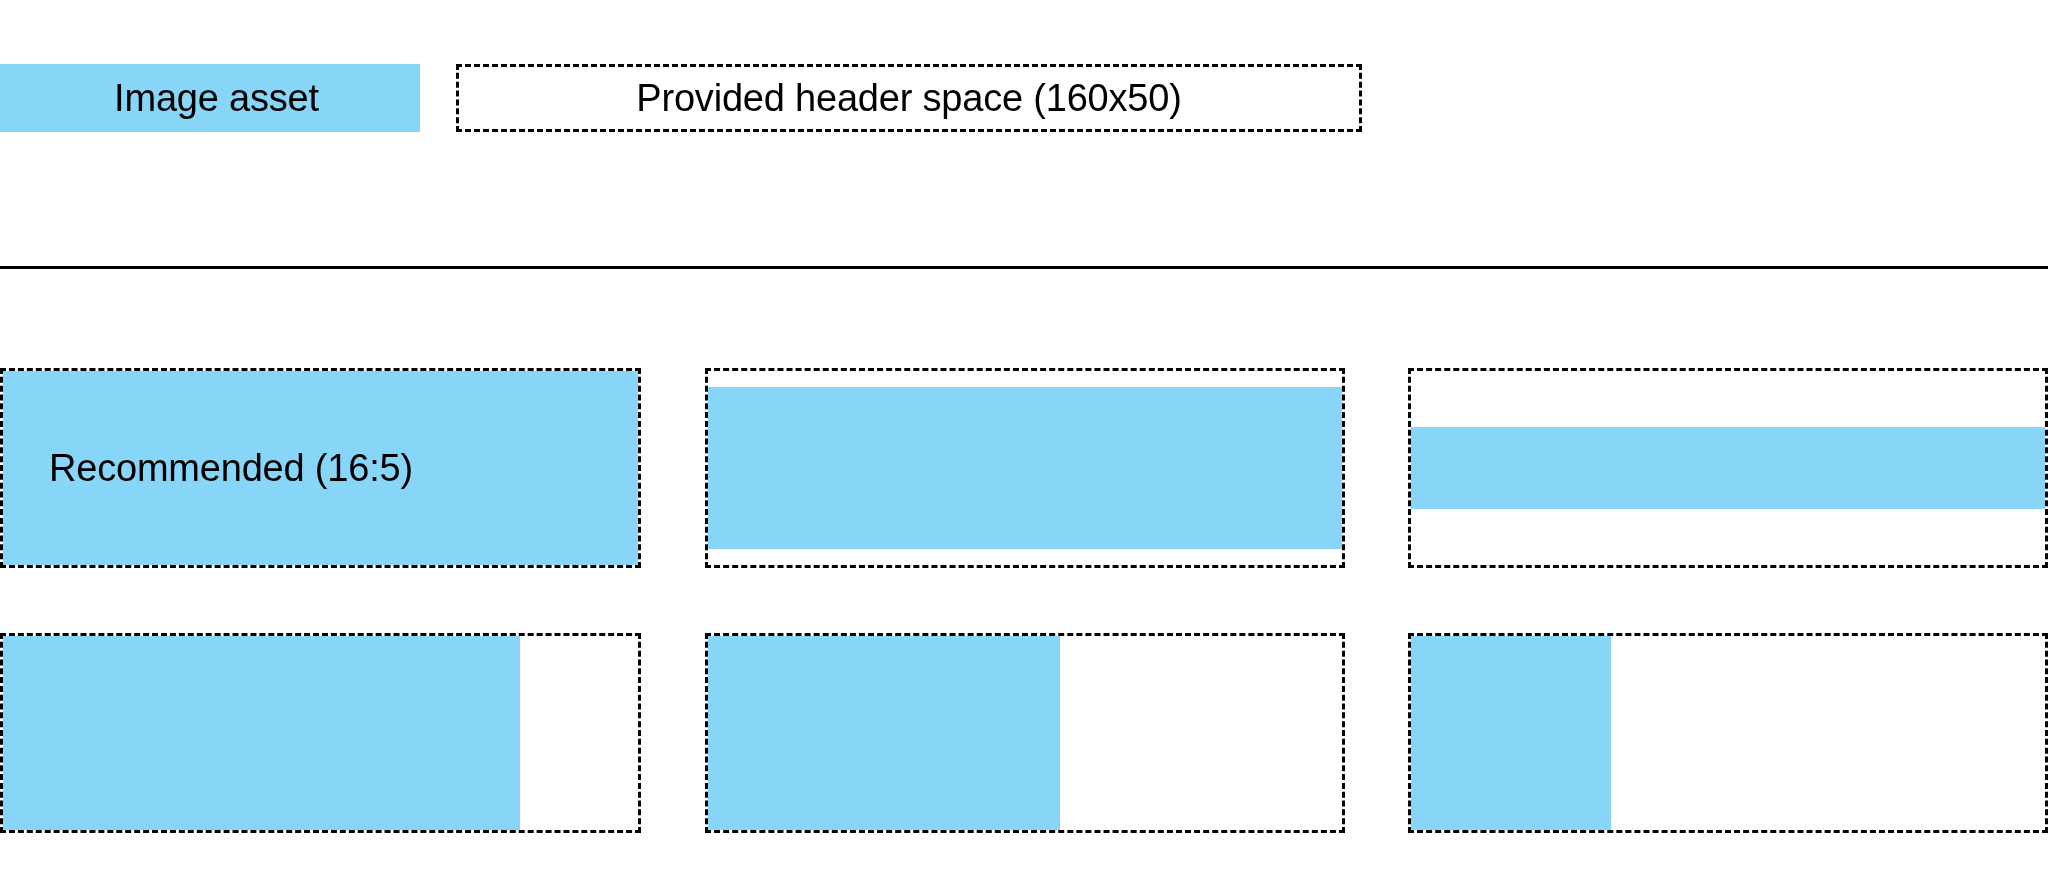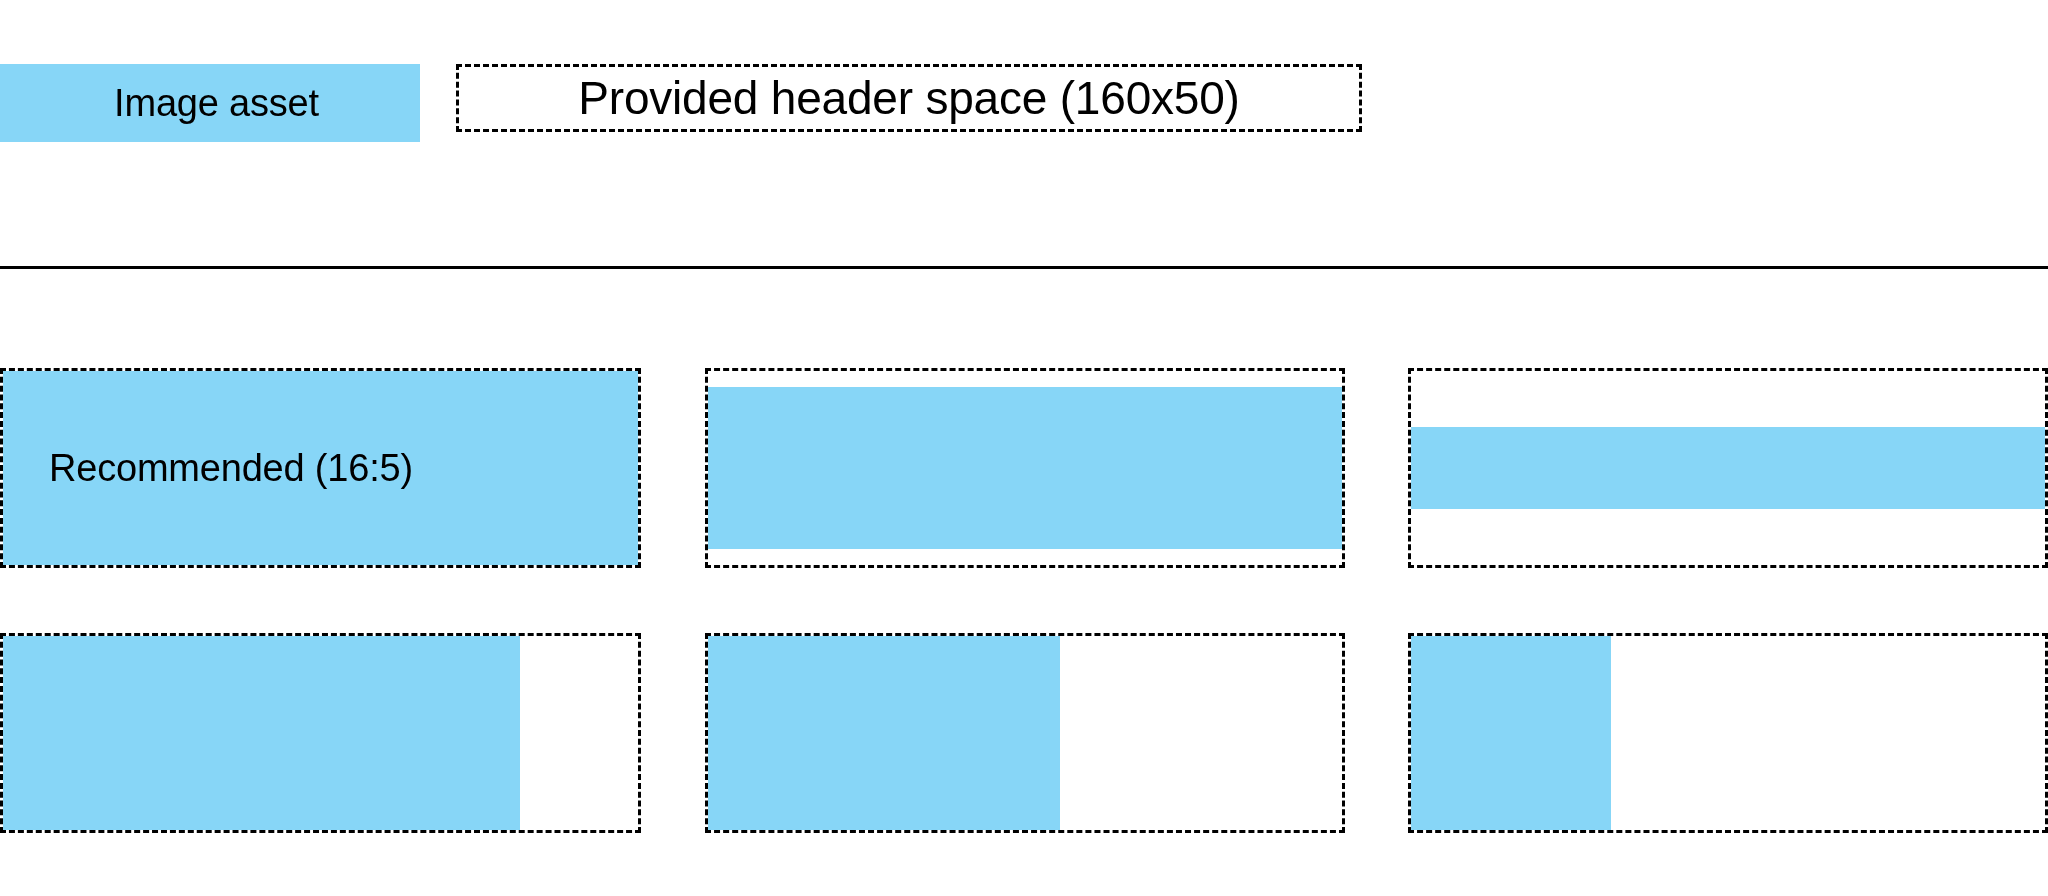--- a/index.html
+++ b/index.html
@@ -32,21 +32,21 @@
     top: 64px;
     width: 2048px;
     height: 68px;
   }
 
   .image-asset-chip {
     position: absolute;
     left: 0;
     top: 0;
     width: 420px;
-    height: 78px;
+    height: 68px;
     background: #87d6f7;
     display: flex;
     align-items: center;
     justify-content: center;
     padding-left: 13px;
   }
 
   .image-asset-chip .chip-label {
     font-size: 38px;
     line-height: 1;
@@ -62,21 +62,21 @@
     width: 906px;
     height: 68px;
     border: 3px dashed #000000;
     display: flex;
     align-items: center;
     justify-content: center;
     background: #ffffff;
   }
 
   .header-space-box .box-label {
-    font-size: 46px;
+    font-size: 38px;
     line-height: 1;
     letter-spacing: -0.2px;
     color: #000;
     white-space: nowrap;
   }
 
   
   .divider {
     position: absolute;
     left: 0;

